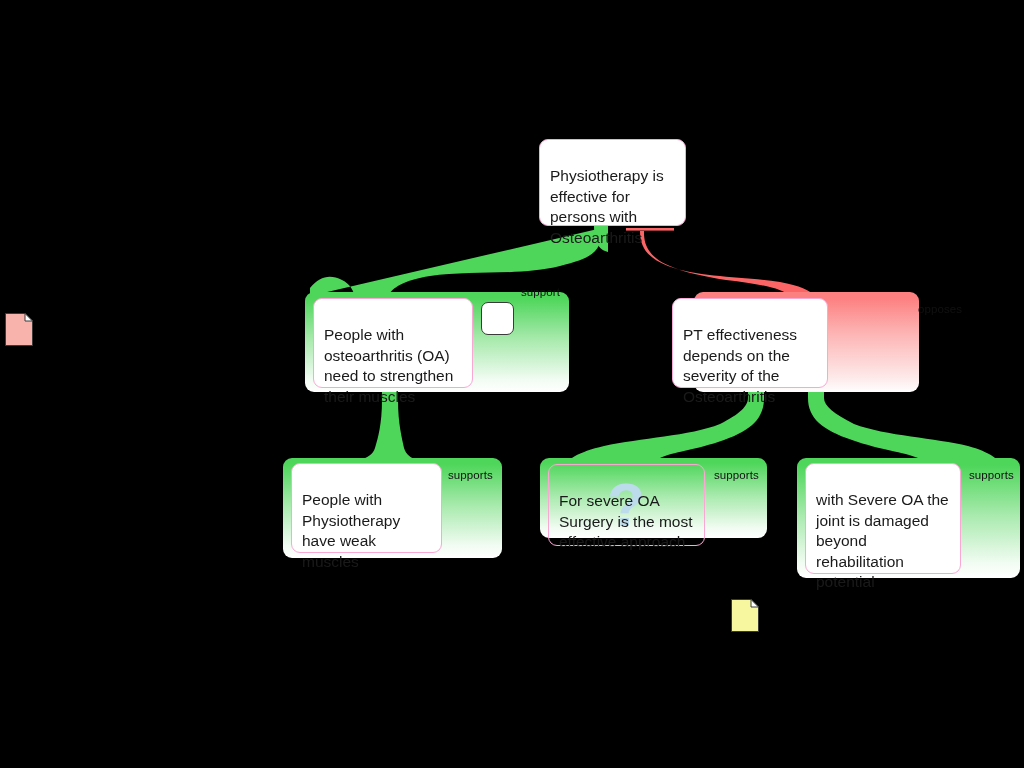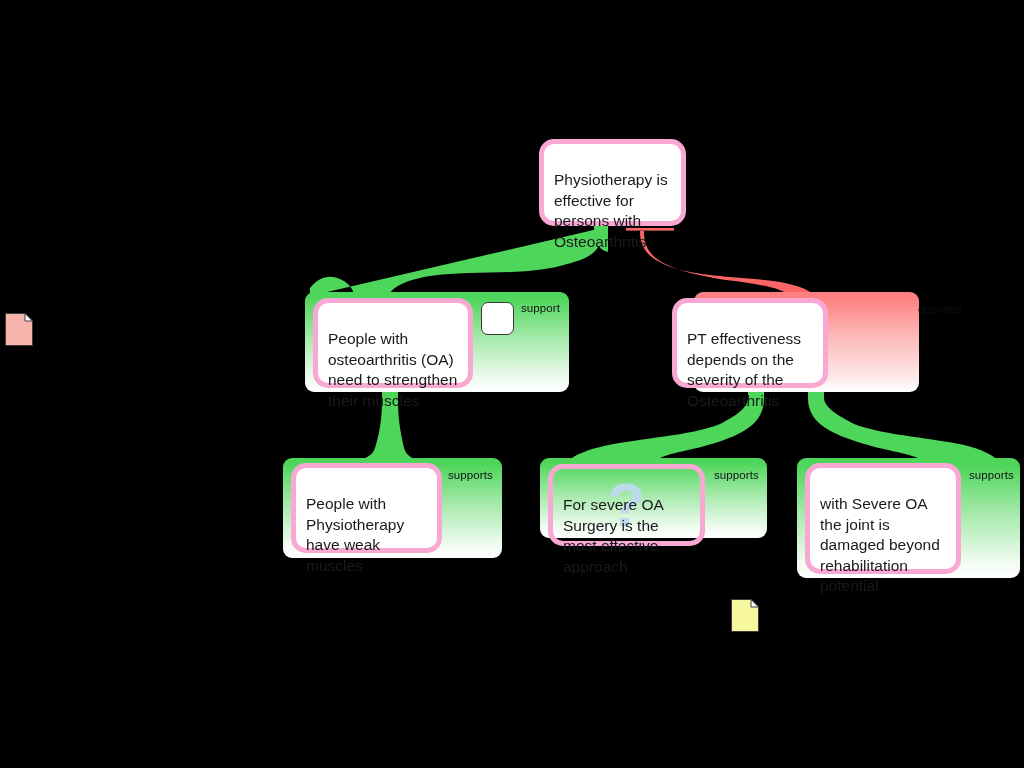--- a/index.html
+++ b/index.html
@@ -42,22 +42,22 @@
     background: linear-gradient(to bottom, #4ed65a 0%, #4ed65a 6%, #a9eaae 48%, #f2fcf3 88%, #ffffff 100%);
   }
   .card.red {
     background: linear-gradient(to bottom, #fc8080 0%, #fc8080 6%, #fdb5b5 42%, #fdeaea 86%, #ffffff 100%);
   }
 
   
   .claim {
     position: absolute;
     background: #ffffff;
-    border: 5px solid #f9a8d4;
-    border-radius: 15px;
+    border: 1px solid #f9a8d4;
+    border-radius: 9px;
     box-sizing: border-box;
     color: #1a1a1a;
     font-size: 15.5px;
     line-height: 20.4px;
     padding: 6px 9px 6px 10px;
     white-space: pre-line;
     z-index: 3;
   }
 
   
@@ -176,21 +176,21 @@
   <div class="claim" style="left:539px; top:139px; width:147px; height:87px;">
     <span>Physiotherapy is effective for persons with Osteoarthritis</span>
   </div>
 
   <div class="card green" style="left:305px; top:292px; width:264px; height:100px;">
   </div>
   <div class="claim" style="left:313px; top:298px; width:160px; height:90px;">
     <span>People with osteoarthritis (OA) need to strengthen their muscles</span>
   </div>
   <div class="mini-box" style="left:481px; top:302px; width:33px; height:33px;"></div>
-  <div class="relation" style="left:521px; top:302px;">support</div>
+  <div class="relation" style="left:521px; top:286px;">support</div>
 
   <div class="card red" style="left:694px; top:292px; width:225px; height:100px;">
   </div>
   <div class="claim" style="left:672px; top:298px; width:156px; height:90px;">
     <span>PT effectiveness depends on the severity of the Osteoarthritis</span>
   </div>
   <div class="relation" style="left:918px; top:303px;">opposes</div>
 
   <div class="card green" style="left:283px; top:458px; width:219px; height:100px;">
   </div>

